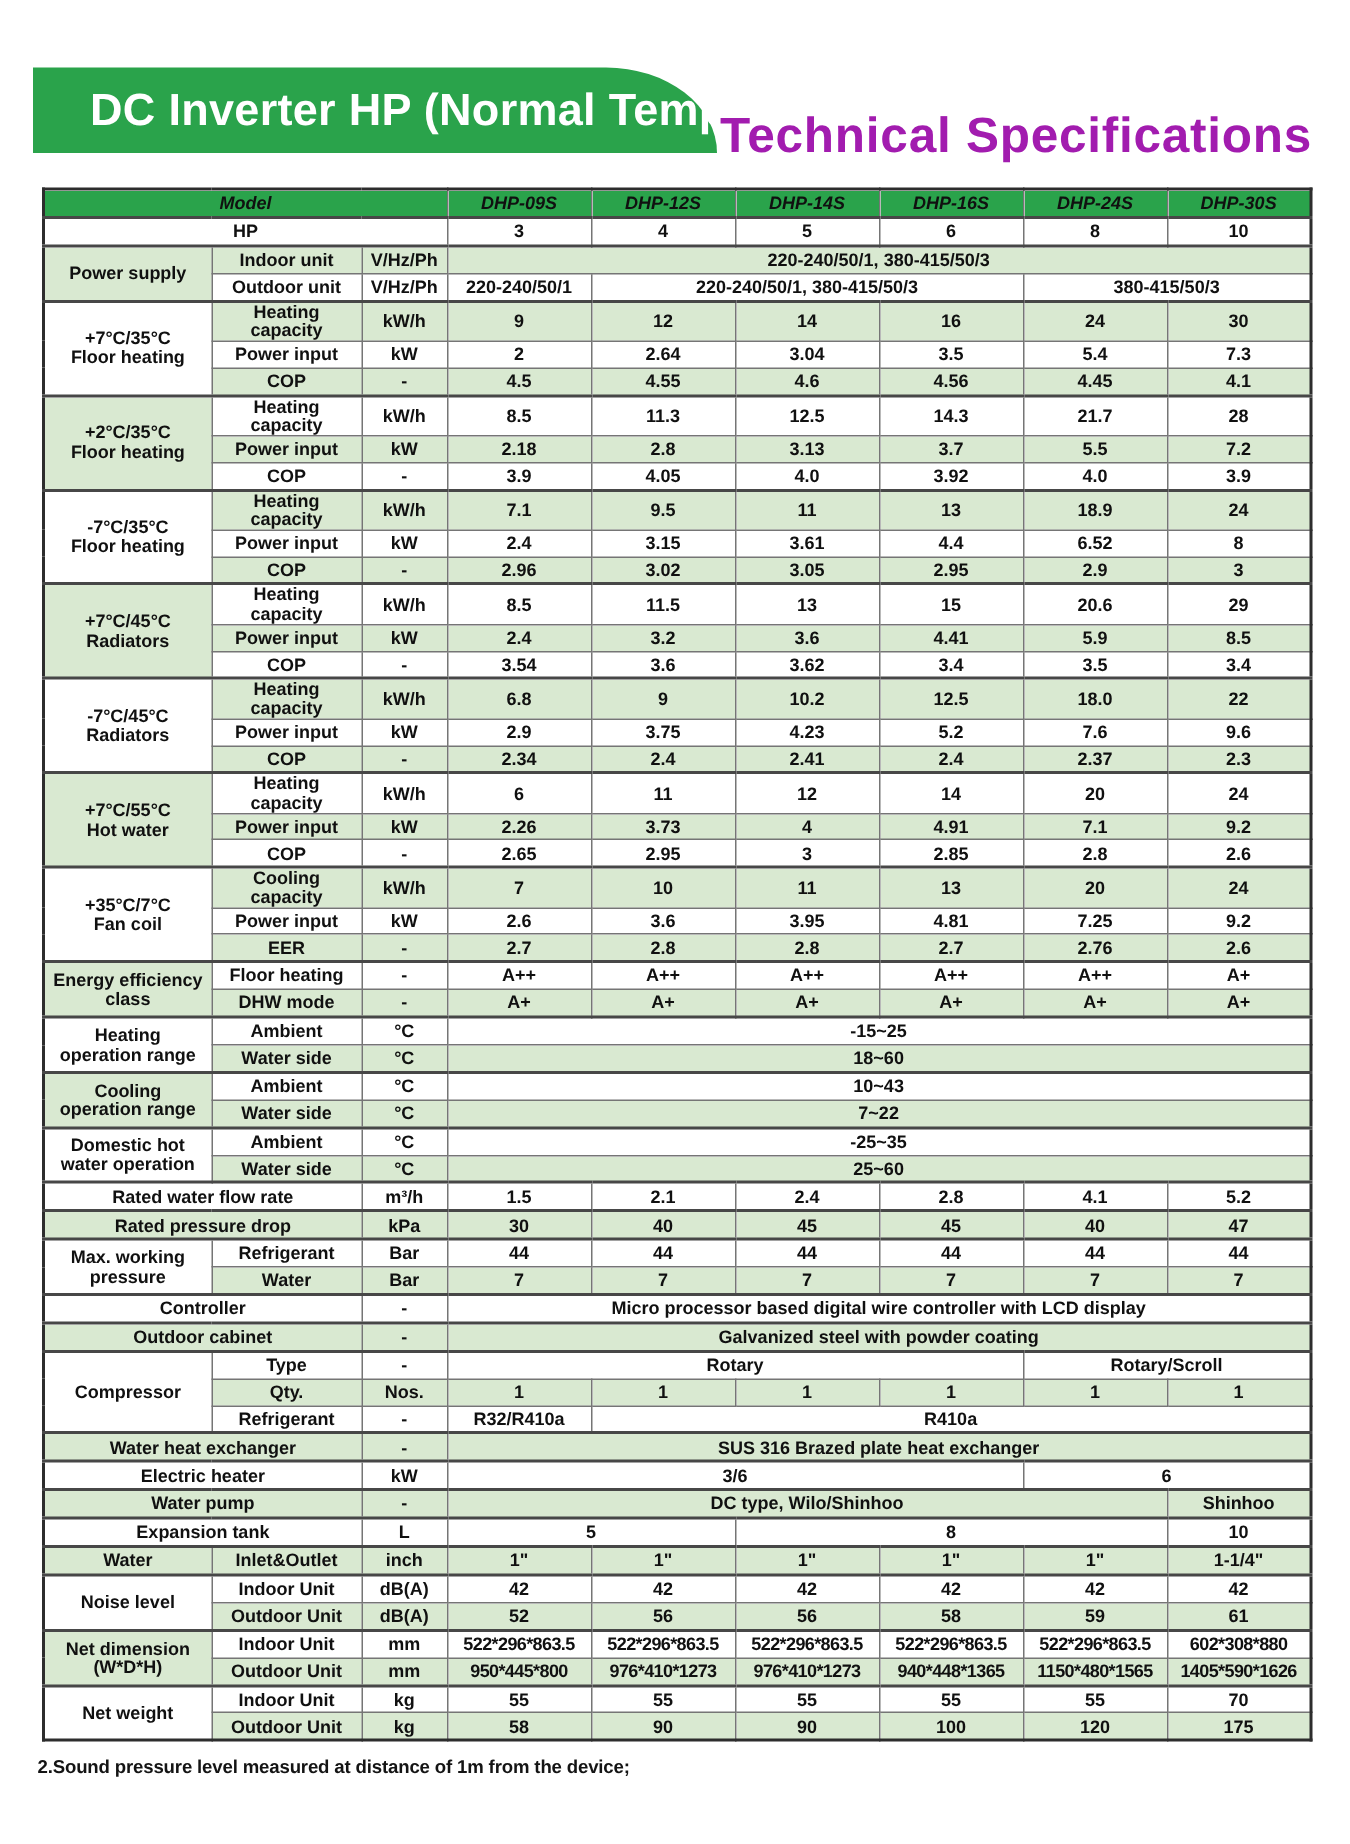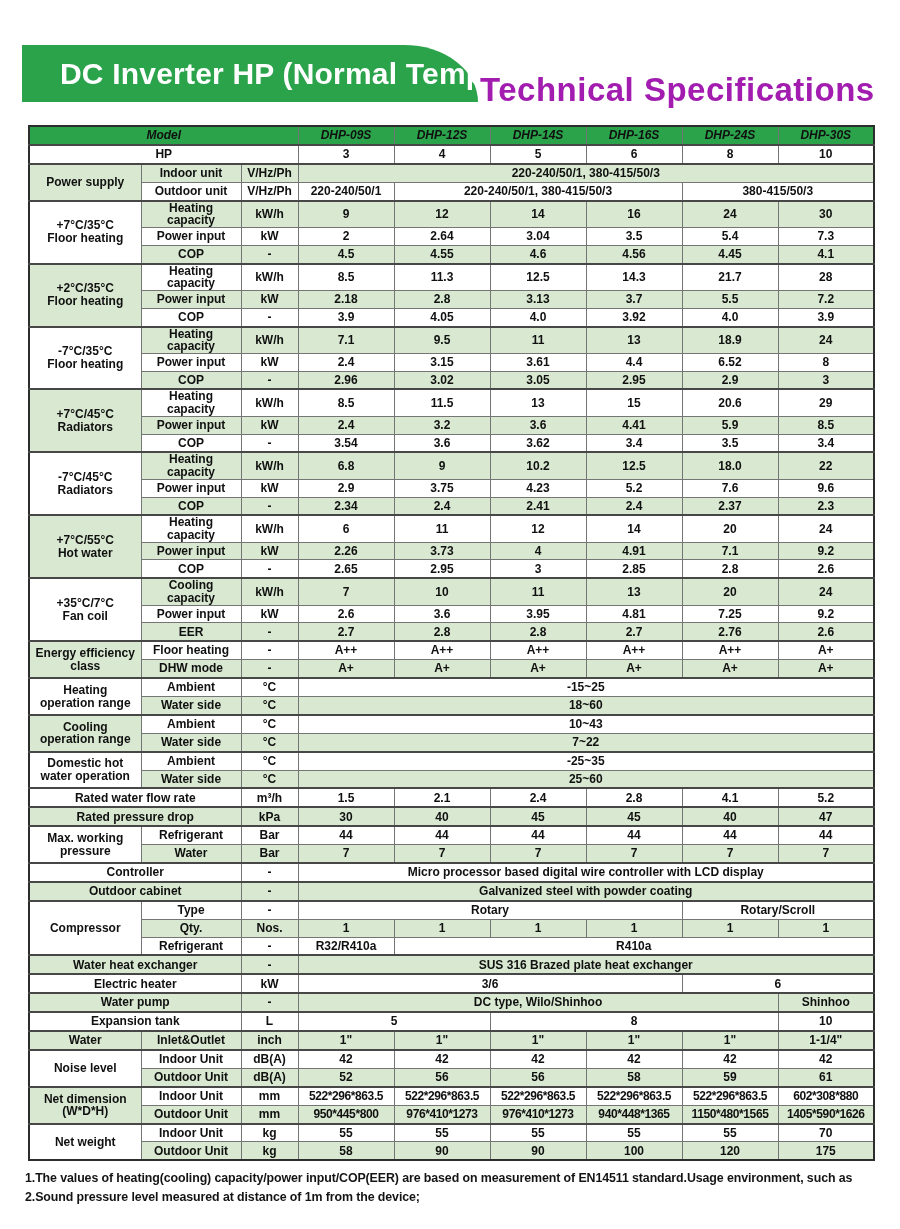--- a/index.html
+++ b/index.html
@@ -553,15 +553,14 @@
         <td class="g">90</td>
         <td class="g">90</td>
         <td class="g">100</td>
         <td class="g">120</td>
         <td class="g">175</td>
       </tr>
     </tbody>
 </table>
 
 <div class="notes">
-    <div>1.The values of heating(cooling) capacity/power input/COP(EER) are based on measurement of EN14511 standard.Usage environment, such as</div>
     <div>2.Sound pressure level measured at distance of 1m from the device;</div>
   </div>
 
 </body></html>

